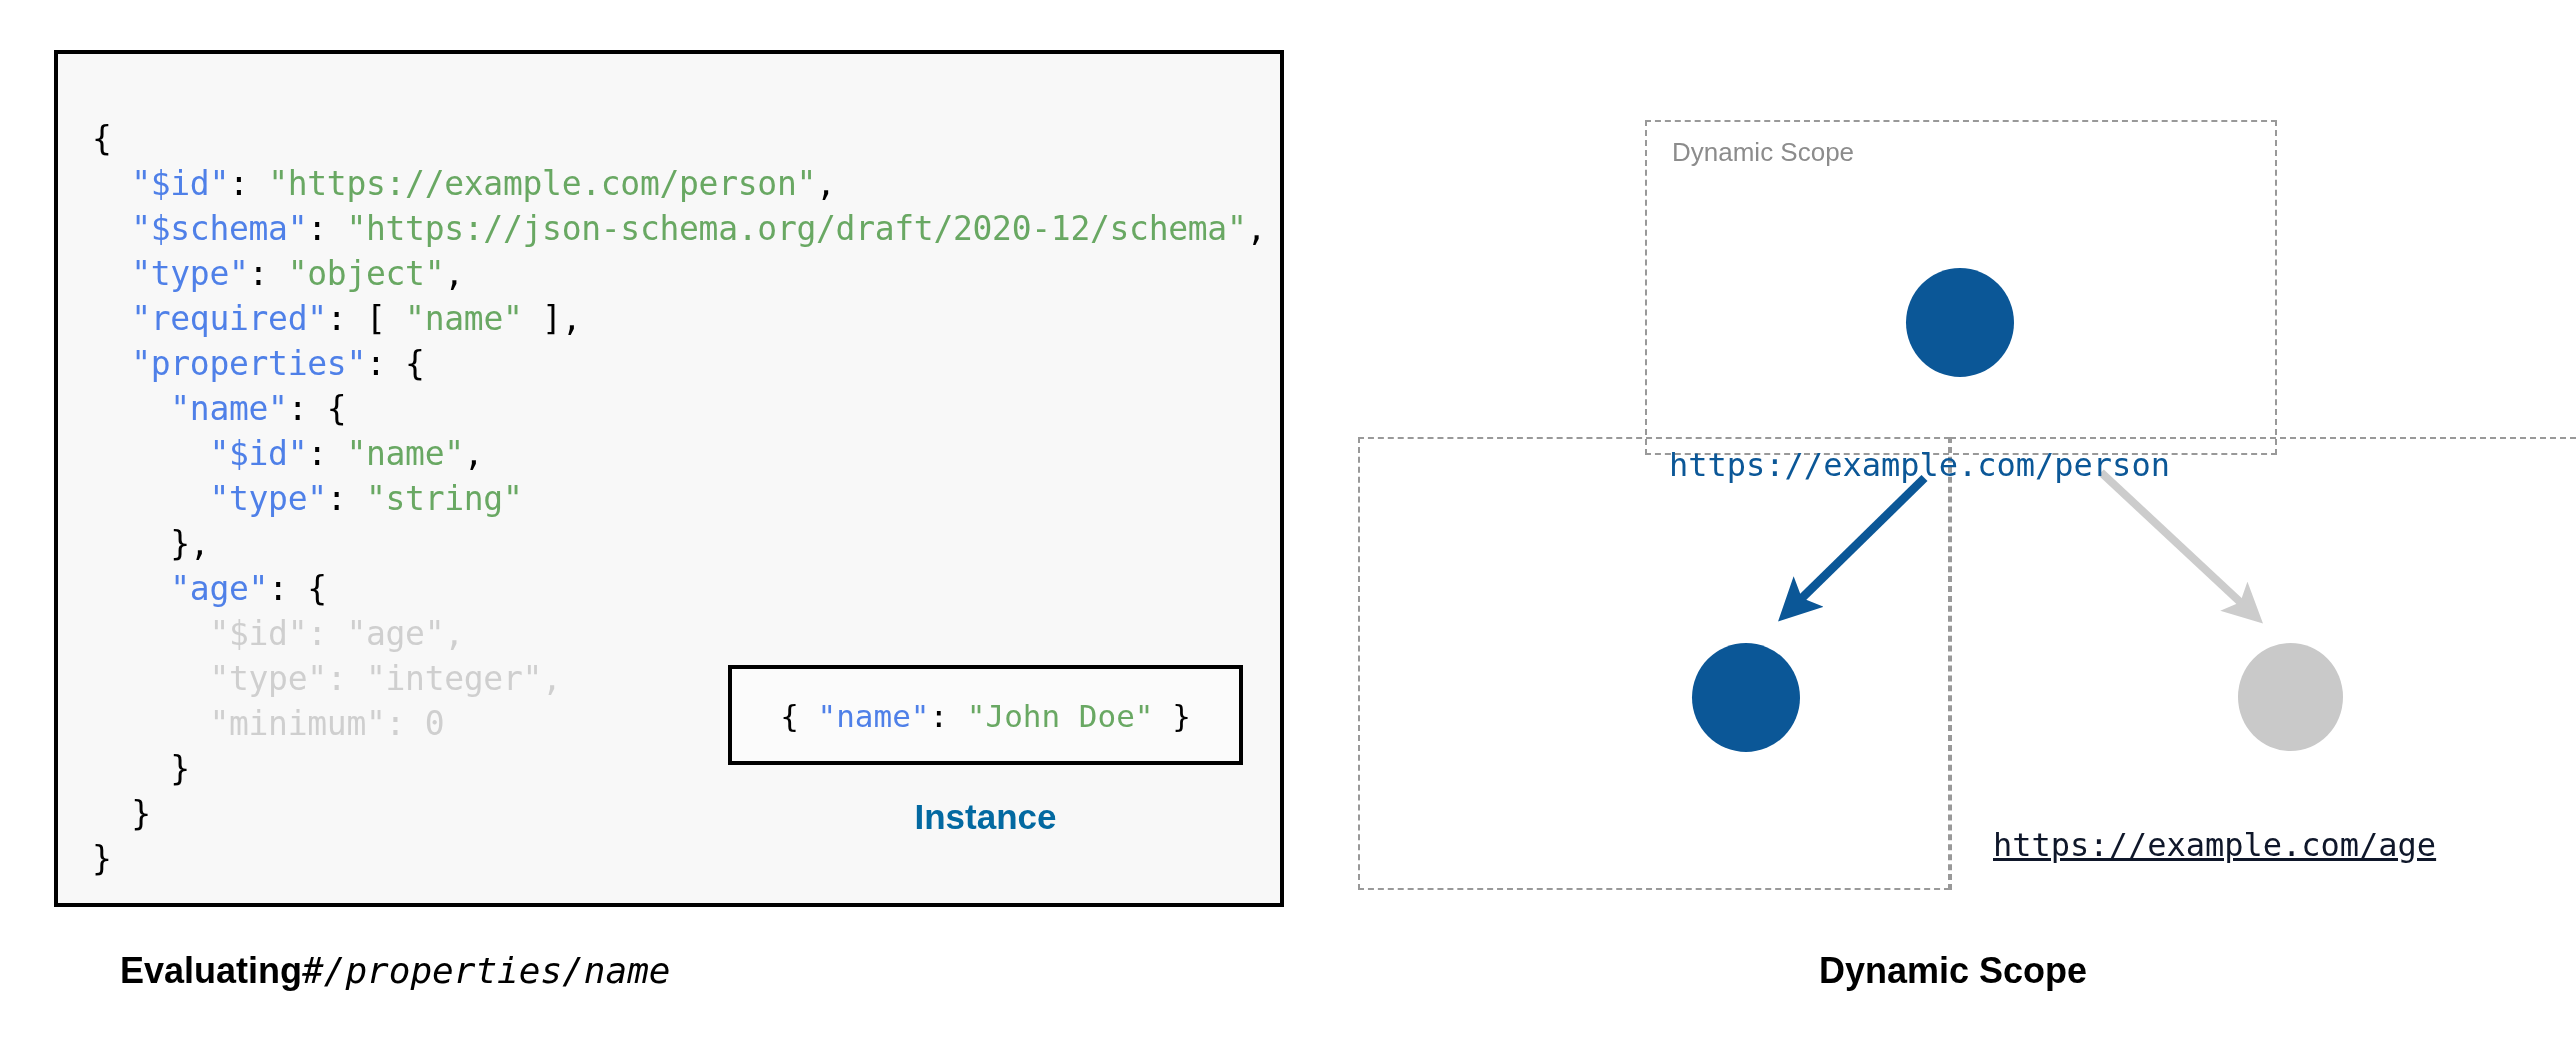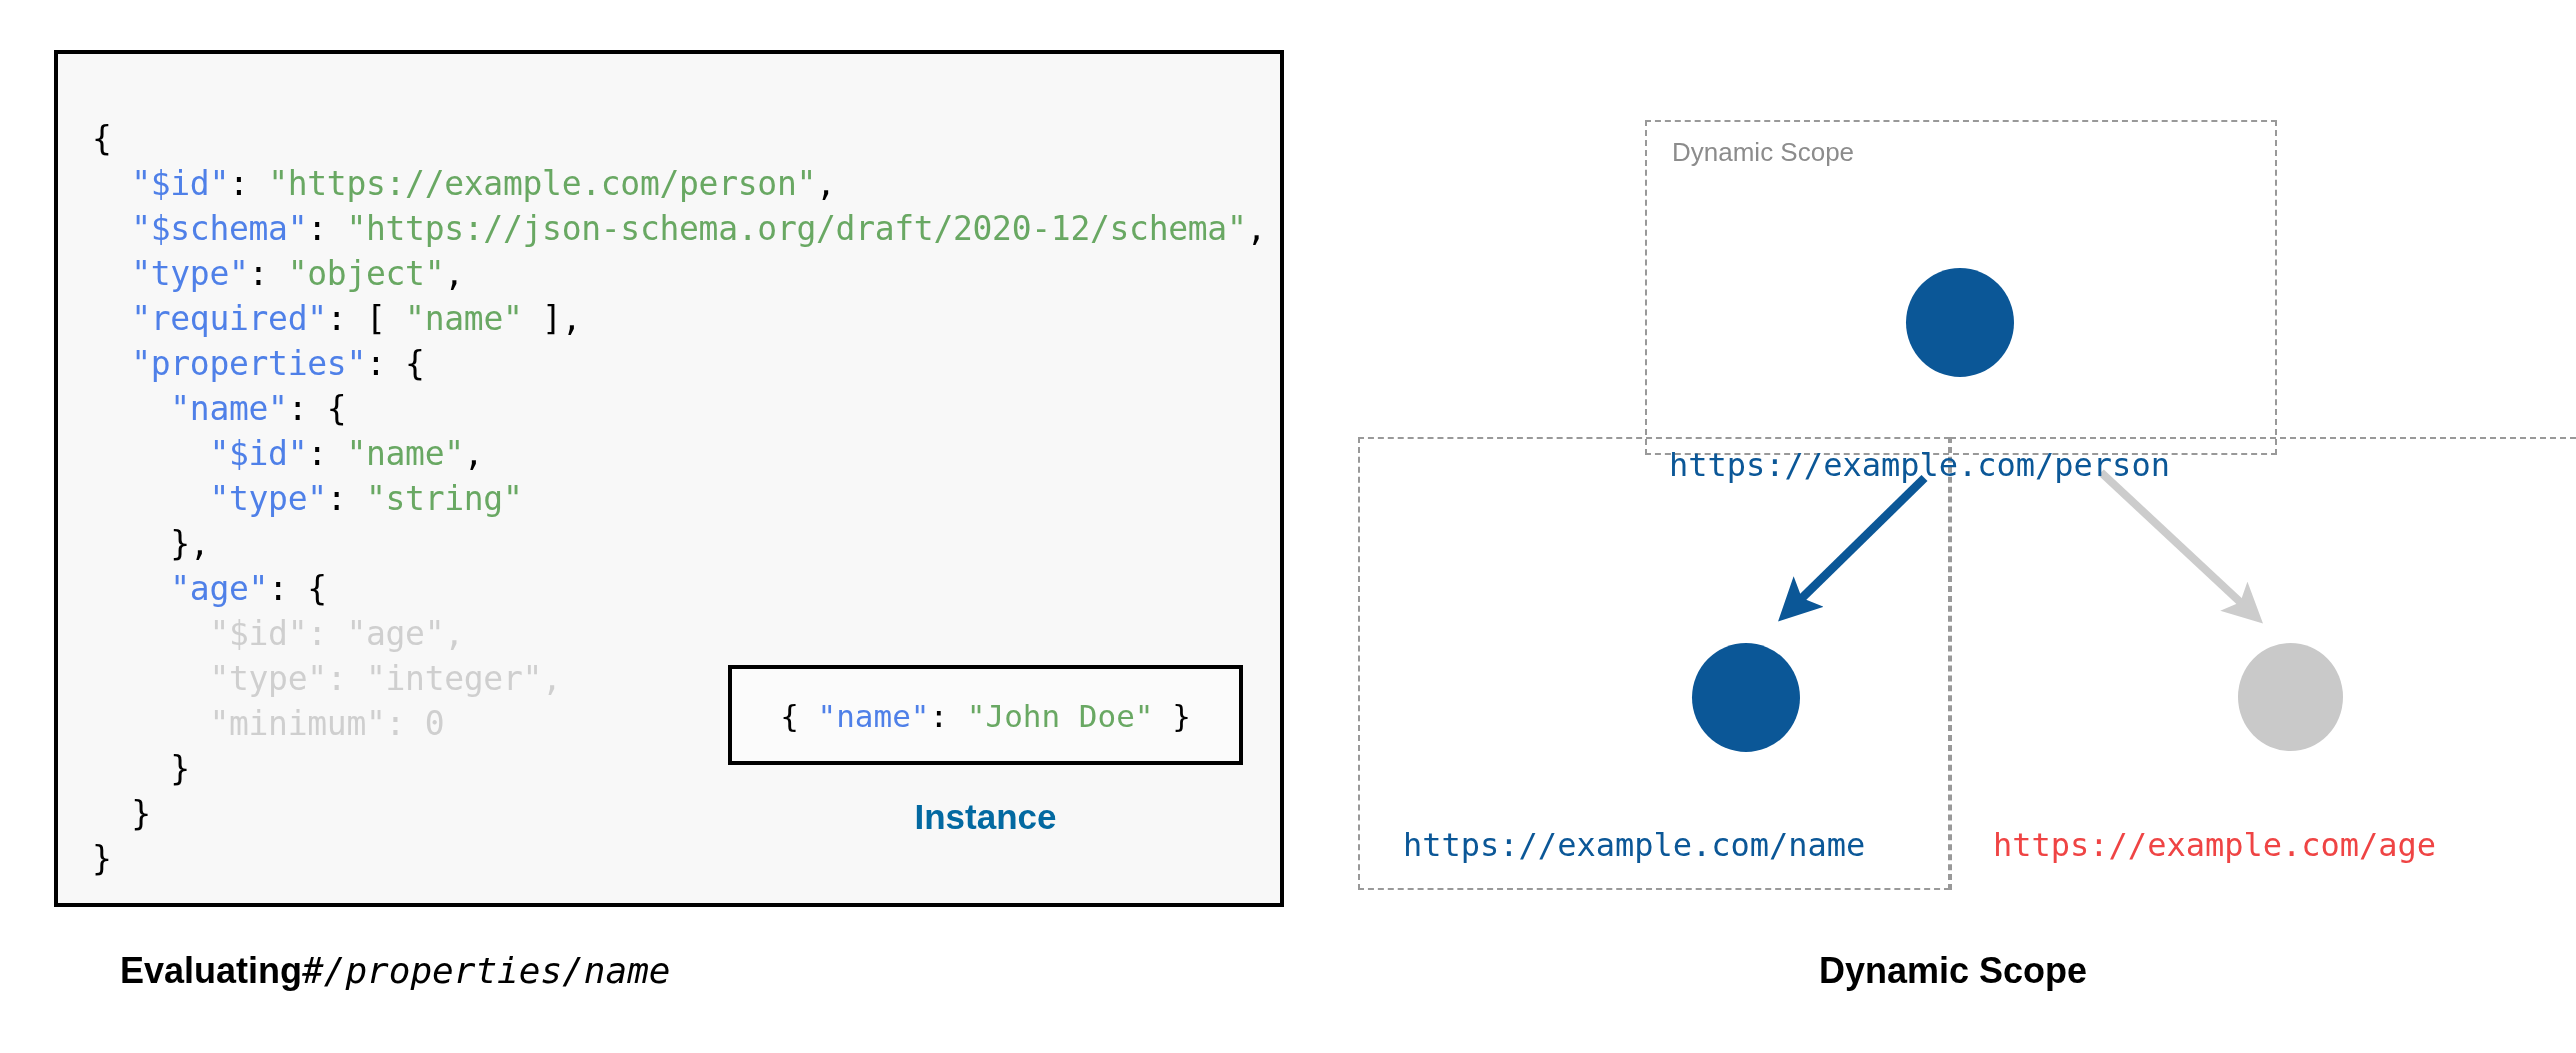--- a/index.html
+++ b/index.html
@@ -194,21 +194,22 @@
     margin-top: 24px;
   }
   #label-name  {
     left: 48px;
     top: 724px;
     color: #0b5797;
   }
   #label-age   {
     left: 638px;
     top: 724px;
-    color: #ef4444;
+    color: #0f172a;
+    text-decoration: underline;
   }
 
   #arrow-svg {
     position: absolute;
     left: 0; top: 0;
     width: 1221px;
     height: 809px;
     overflow: visible;
     pointer-events: none;
   }
@@ -246,18 +247,17 @@
     </defs>
     <line x1="1000" y1="660" x2="760" y2="895" stroke="#0b5797" stroke-width="15" marker-end="url(#head-blue)"></line>
     <line x1="1310" y1="650" x2="1578" y2="900" stroke="#cccccc" stroke-width="14" marker-end="url(#head-grey)"></line>
   </svg>
 
   <div class="node" id="node-person"></div>
   <div class="node" id="node-name"></div>
   <div class="node" id="node-age"></div>
 
   <div class="node-label" id="label-person">https://example.com/person</div>
-  <div class="node-label" id="label-name">https://example.com/name</div>
   <div class="node-label" id="label-age">https://example.com/age</div>
 </div>
 
 <div id="right-caption">Dynamic Scope</div>
 
 
 </body></html>

